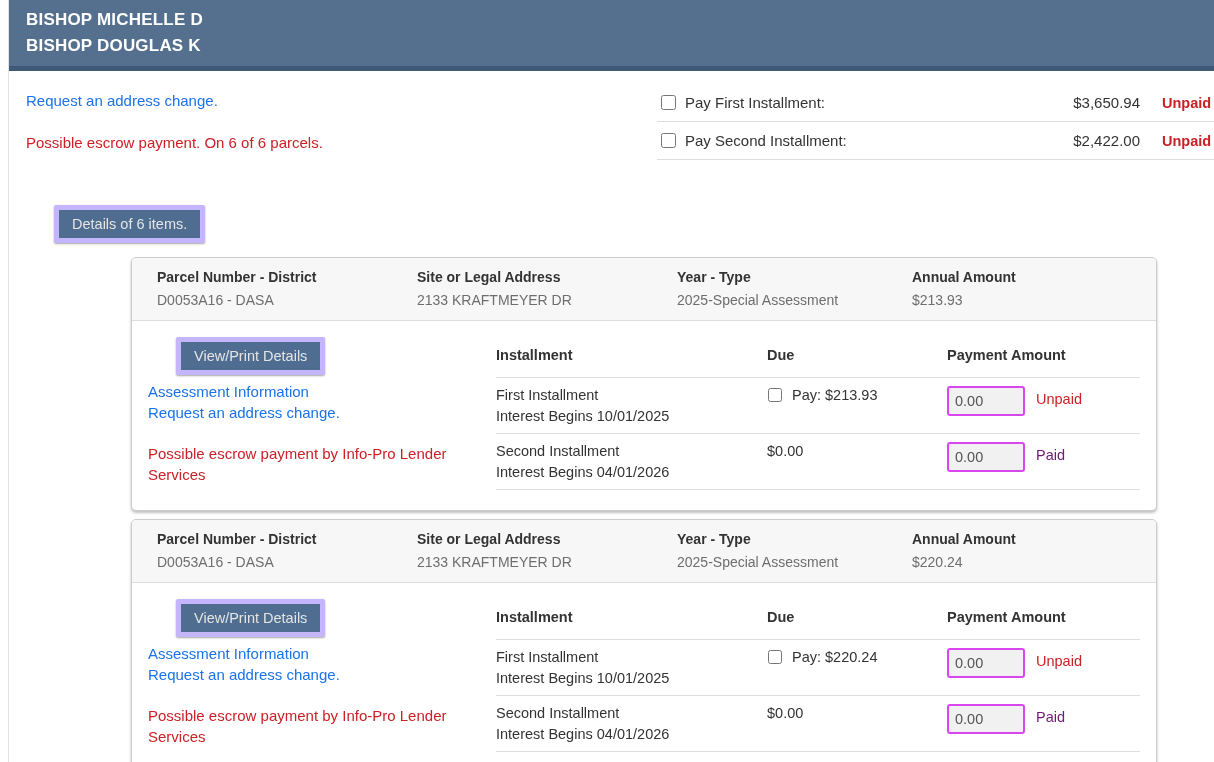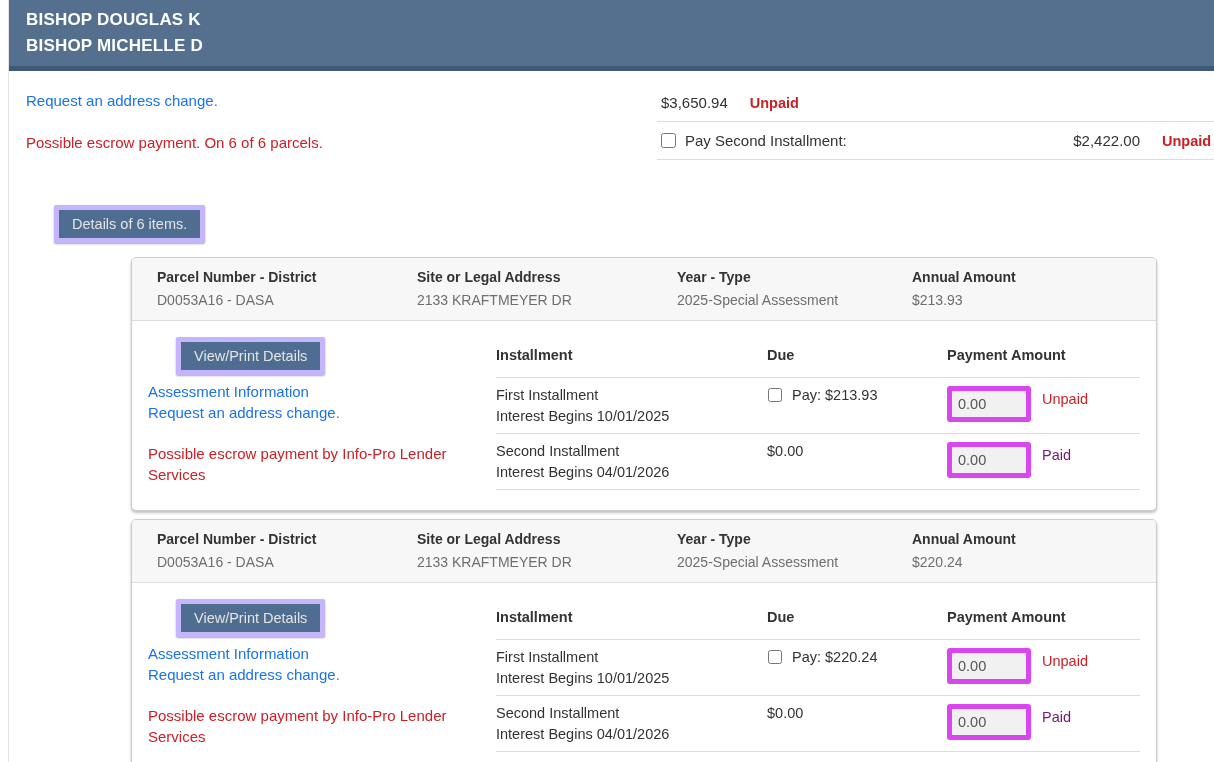--- a/index.html
+++ b/index.html
@@ -128,51 +128,55 @@
   .t-col-3 { flex:1; }
   .t-cell-installment div { line-height:21px; }
   .t-cell-due { display:flex; align-items:flex-start; line-height:21px; }
   .t-cell-due input { margin:3px 10px 0 1px; width:14px; height:14px; }
   .t-cell-payment { display:flex; align-items:flex-start; }
   .amount-input {
     width:62px;
     height:26px;
     box-sizing:content-box;
     background:#f1f1f1;
-    border:5px solid #d946ef;
+    border:2px solid #d946ef;
     border-radius:3px;
     padding:0 6px;
     font-size:14.5px;
     font-family:inherit;
     color:#555;
     margin-top:1px;
   }
   .status { margin-left:11px; line-height:28px; }
   .status.unpaid { color:#cb2026; }
   .status.paid   { color:#701a75; }
 </style>
 </head>
 <body>
 
 <div class="page">
 
   <div class="owner-header">
+    <div>BISHOP MICHELLE D</div>
     <div>BISHOP DOUGLAS K</div>
-    <div>BISHOP MICHELLE D</div>
   </div>
 
   <div class="top-section">
     <div class="top-left">
       <a class="link" href="#">Request an address change.</a>
       <div class="red-note">Possible escrow payment. On 6 of 6 parcels.</div>
       <button class="btn details-btn">Details of 6 items.</button>
     </div>
 
     <div class="summary">
       <div class="summary-row">
+        <label class="summary-label">
+          <input type="checkbox" style="">
+          <span>Pay First Installment:</span>
+        </label>
         <div class="summary-amount">$3,650.94</div>
         <div class="summary-status">Unpaid</div>
       </div>
       <div class="summary-row">
         <label class="summary-label">
           <input type="checkbox" style="">
           <span>Pay Second Installment:</span>
         </label>
         <div class="summary-amount">$2,422.00</div>
         <div class="summary-status">Unpaid</div>

